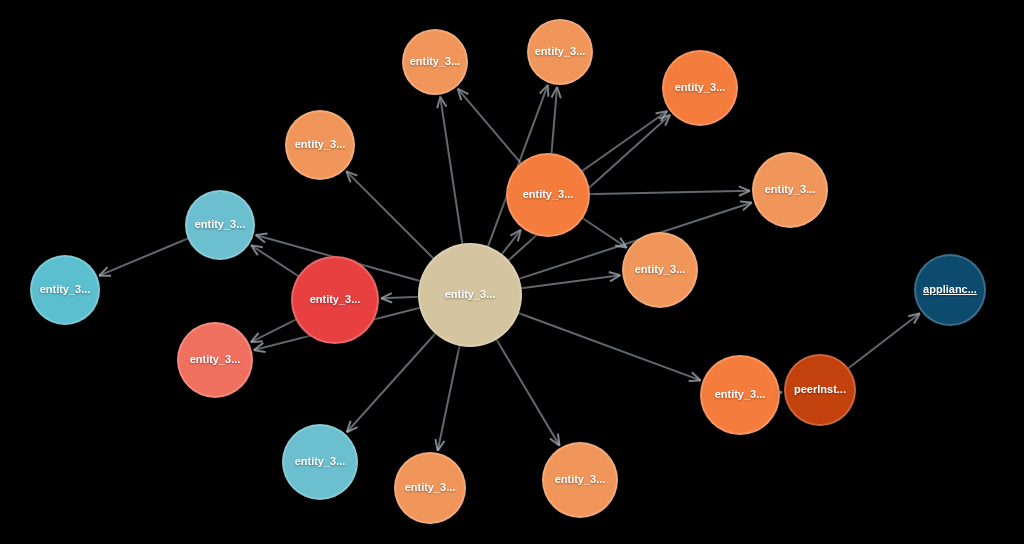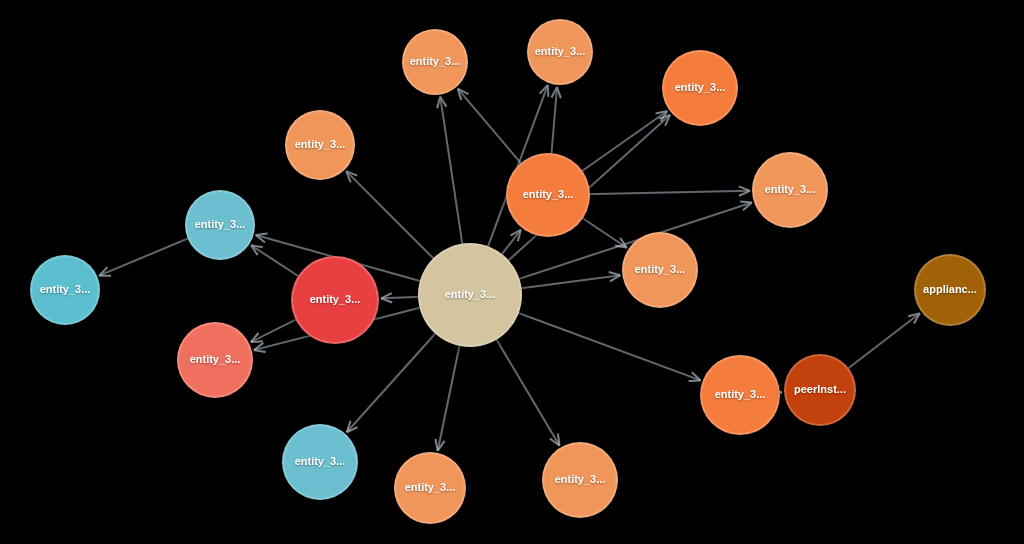--- a/index.html
+++ b/index.html
@@ -167,16 +167,16 @@
     </div>
     <div class="node" style="left: 430px; top: 488px; width: 72px; height: 72px; background-color: rgb(240, 150, 90); box-shadow: rgba(0, 0, 0, 0.5) 0px 3px 10px;">
       <span>entity_3...</span>
     </div>
     <div class="node" style="left: 320px; top: 462px; width: 76px; height: 76px; background-color: rgb(108, 191, 207); box-shadow: rgba(0, 0, 0, 0.5) 0px 3px 10px;">
       <span>entity_3...</span>
     </div>
     <div class="node" style="left: 820px; top: 390px; width: 72px; height: 72px; background-color: #c2410c; box-shadow: rgba(0, 0, 0, 0.5) 0px 3px 10px;">
       <span>peerInst...</span>
     </div>
-    <div class="node" style="left: 950px; top: 290px; width: 72px; height: 72px; background-color: #a16207; box-shadow: rgba(0, 0, 0, 0.5) 0px 3px 10px;">
+    <div class="node" style="left: 950px; top: 290px; width: 72px; height: 72px; background-color: #0c4a6e; box-shadow: rgba(0, 0, 0, 0.5) 0px 3px 10px; text-decoration: underline;">
       <span>applianc...</span>
     </div>
   </div>
 
 </body></html>

